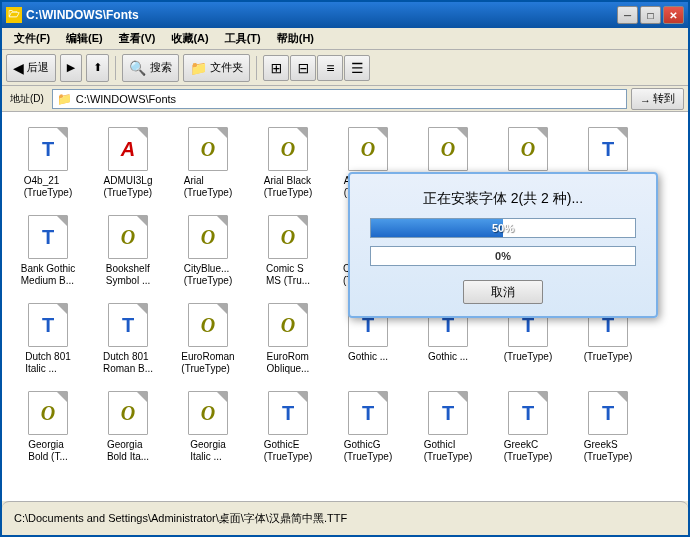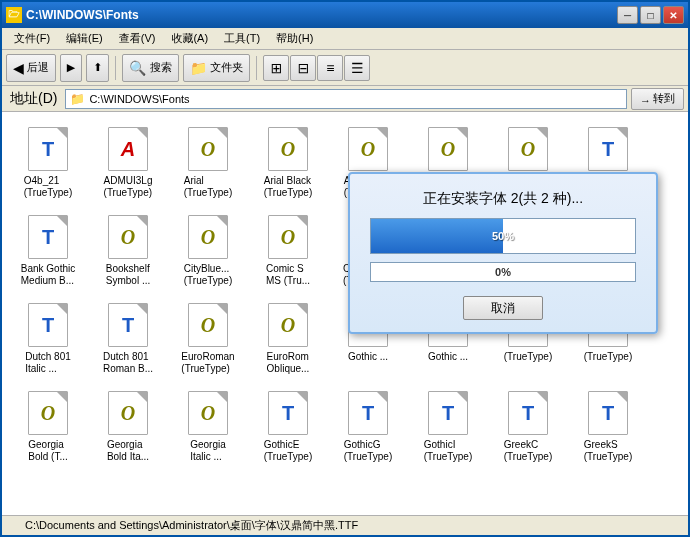--- a/index.html
+++ b/index.html
@@ -58,20 +58,21 @@
       display: flex;
       align-items: center;
       padding: 0 4px;
       border-bottom: 1px solid #b0b0b0;
     }
     .menu-item {
       padding: 2px 8px;
       font-size: 11px;
       cursor: pointer;
       color: #000;
+      font-weight: bold;
     }
 
     
     .toolbar {
       background: #ece9d8;
       height: 36px;
       display: flex;
       align-items: center;
       padding: 2px 4px;
       border-bottom: 1px solid #b0b0b0;
@@ -101,21 +102,21 @@
     
     .address-bar {
       background: #ece9d8;
       height: 26px;
       display: flex;
       align-items: center;
       padding: 2px 4px;
       border-bottom: 1px solid #b0b0b0;
       gap: 4px;
     }
-    .addr-label { font-size: 14px; color: #000; padding: 0 4px; }
+    .addr-label { font-size: 10px; color: #000; padding: 0 4px; }
     .addr-input-wrap {
       flex: 1;
       height: 20px;
       background: white;
       border: 1px solid #7f9db9;
       display: flex; align-items: center; padding: 0 4px;
       font-size: 11px;
     }
     .addr-folder-icon { color: #f4c800; margin-right: 4px; font-size: 12px; }
     .addr-go-btn {
@@ -176,28 +177,29 @@
     .font-icon-blue { color: #1e5bc6; }
     .font-icon-red { color: #cc0000; }
     .font-icon-olive { color: #808000; }
     .font-label {
       font-size: 10px; text-align: left; color: #000;
       line-height: 1.2; word-break: break-word;
     }
 
     
     .status-bar {
-      height: 20px;
+      height: 34px;
       background: #ece9d8;
       border-top: 1px solid #b0b0b0;
       display: flex;
       align-items: center;
-      padding: 0 23px;
+      padding: 0 12px;
       font-size: 11px;
       color: #000;
+      border-radius: 7px;
     }
 
     
     .modal-overlay {
       position: absolute;
       top: 0; left: 0; right: 0; bottom: 0;
       background: transparent;
       display: flex;
       align-items: flex-start;
       justify-content: flex-end;
@@ -222,21 +224,21 @@
     }
     .modal-body {
       padding: 16px 20px 12px 20px;
     }
     .modal-status-text {
       font-size: 14px; text-align: center; margin-bottom: 10px; color: #000;
     }
     .progress-bar-wrap {
       background: white;
       border: 1px solid #7f9db9;
-      height: 36px;
+      height: 20px;
       width: 100%;
       margin-bottom: 8px;
       position: relative;
     }
     .progress-bar-fill {
       background: linear-gradient(to bottom, #4a9ae8, #1e68c8);
       height: 100%;
       display: flex; align-items: center; justify-content: center;
     }
     .progress-label {

